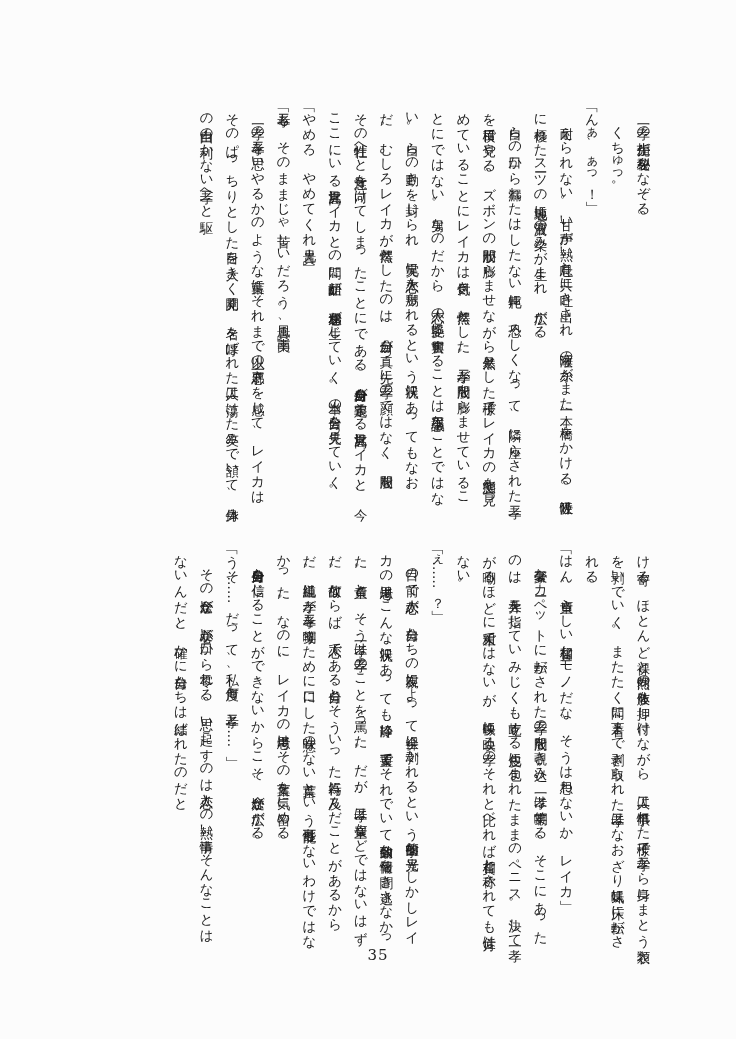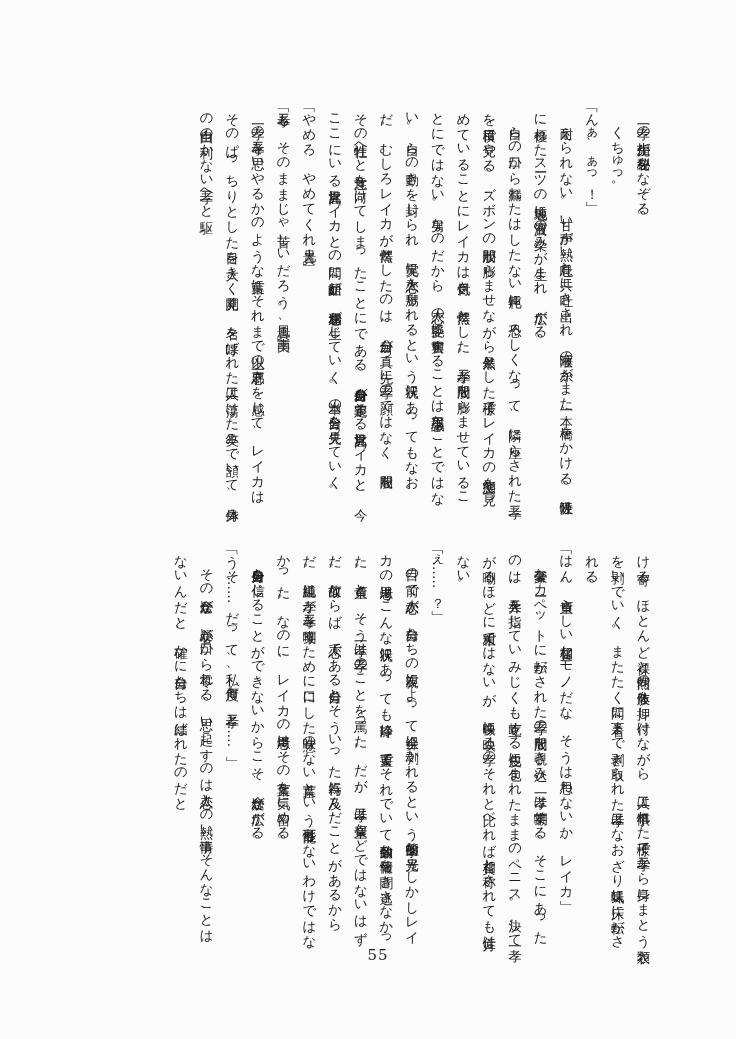--- a/index.html
+++ b/index.html
@@ -75,15 +75,15 @@
     <p class="para">け寄る。ほとんど裸と同然の肢体を押し付けながら、二人は手慣れた様子で孝二から身にまとう衣類を剥いでいく。またたく間に下着まで剥ぎ取られた孝二はなおざり気味に床に転がされる。</p>
     <p class="para">「はん、童貞らしい貧相なモノだな。そうは思わないか、レイカ」</p>
     <p class="para indent">豪奢なカーペットに転がされた孝二の股間を覗き込み、一孝は嘲笑する。そこにあったのは、天井を指していみじくも屹立する包皮に包まれたままのペニス。決して一孝が嘲るほどに粗末ではないが、映像に映る一孝のそれと比べれば貧相と称されても仕方はない。</p>
     <p class="para">「ぇ……？」</p>
     <p class="para indent">目の前で恋人が、自分たちの親友によって全裸に剥かれるという衝撃的な光景。しかしレイカの思考はこんな状況にあっても冷静に、重要でそれでいて致命的な情報を聞き逃さなかった。童貞と、そう一孝は孝二のことを罵った。だが、孝二は童貞などではないはずだ。何故ならば、恋人である自分とそういった行為に及んだことがあるからだ。単純に一孝が孝二を嘲笑うために口にした意味のない言葉という可能性もないわけではなかった。なのに、レイカの思考はその言葉を気に留める。</p>
     <p class="para indent">自分自身を信じることができないからこそ、疑念が広がる。</p>
     <p class="para">「うそ……だって、私、何度も、孝二と……」</p>
     <p class="para indent">その疑念が、疑心が口から零れる。思い起こすのは恋人との熱い情事。そんなことはないんだと、確かに自分たちは結ばれたのだと</p>
   </div>
 
-  <div class="page-number">55</div>
+  <div class="page-number">35</div>
 
 </div>
 
 </body></html>

